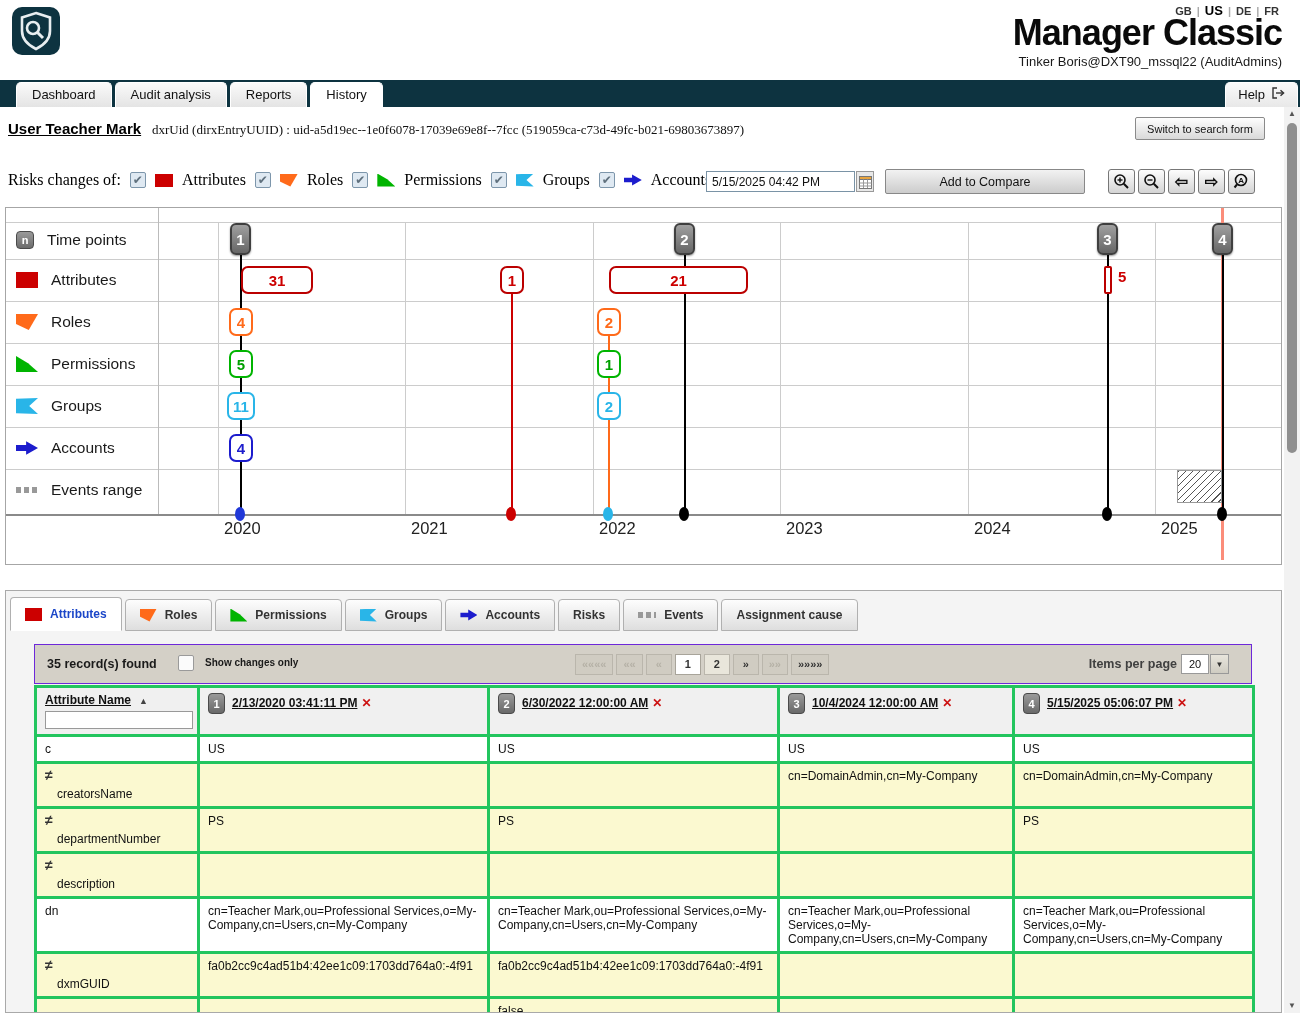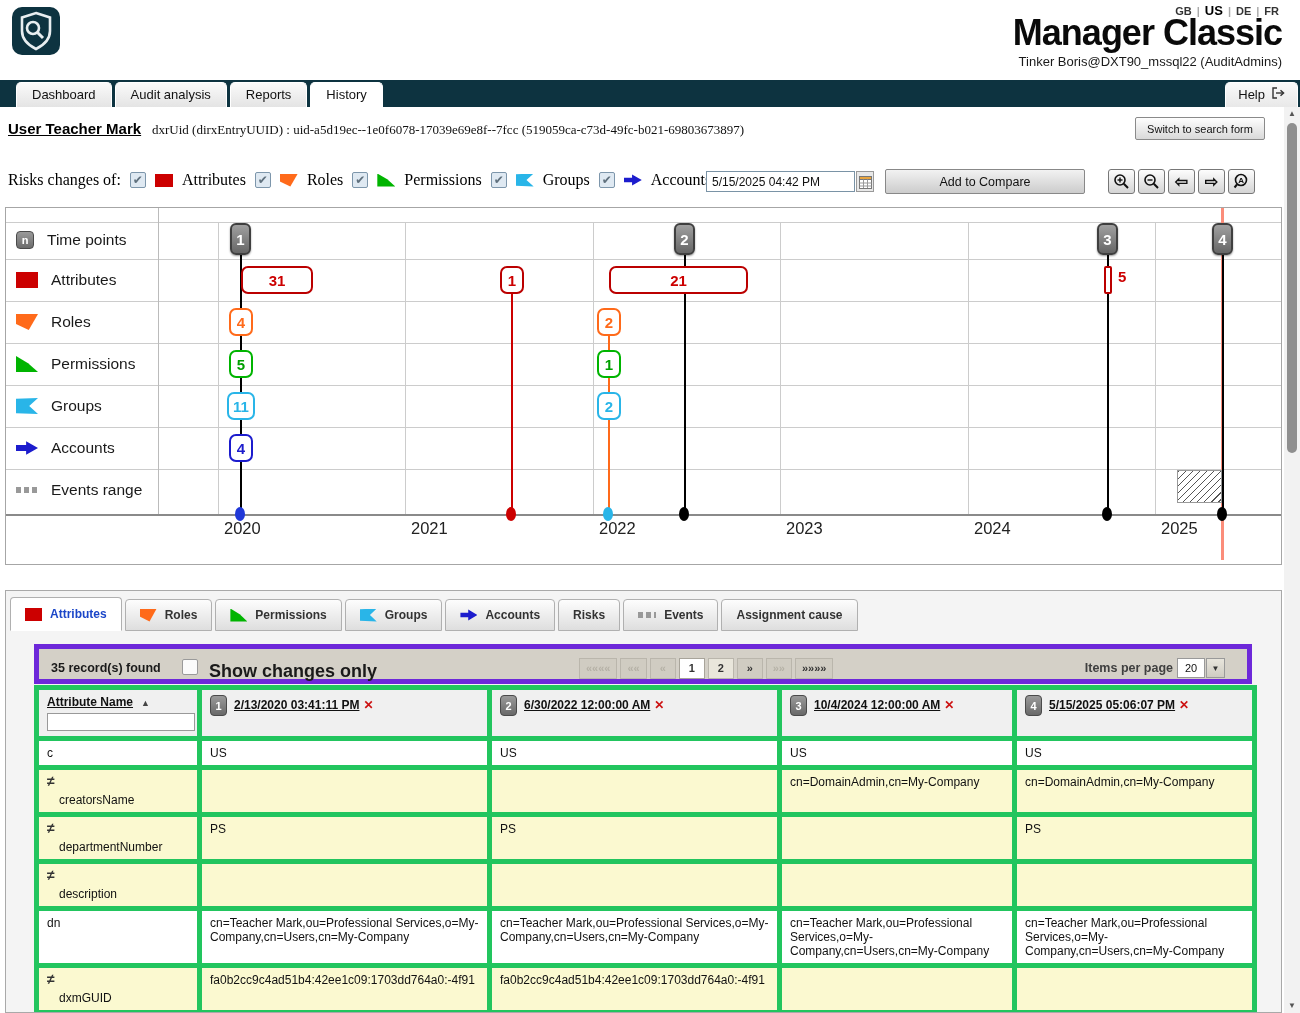--- a/index.html
+++ b/index.html
@@ -92,38 +92,38 @@
   
   .bottom-panel{position:absolute;left:5px;top:590px;width:1277px;height:423px;border:1px solid #a9a9a9;
     background:#f4f4f4;overflow:hidden;}
   .res-tabs{position:absolute;left:4px;top:6px;display:flex;gap:3px;align-items:flex-end;}
   .res-tab{padding:8px 14px;background:linear-gradient(#fdfdfd,#dedede);border:1px solid #b0b0b0;
     border-radius:4px 4px 0 0;font-size:12px;font-weight:bold;color:#333;cursor:pointer;
     display:flex;align-items:center;gap:8px;white-space:nowrap;}
   .res-tab .flag{width:17px;height:13px;}
   .res-tab.active{background:#fff;color:#1b46c8;border-bottom:1px solid #fff;padding:9px 14px;position:relative;z-index:2;}
   .res-content{position:absolute;left:28px;top:53px;width:1218px;}
-  .grid-toolbar{position:relative;height:40px;background:#d4d0c7;border:5px solid #6d28d9;}
+  .grid-toolbar{position:relative;height:40px;background:#d4d0c7;border:1px solid #6d28d9;}
   .gt-found{position:absolute;left:12px;top:12px;font-size:12.5px;font-weight:bold;color:#1a1a1a;}
   .gt-chk{position:absolute;left:143px;top:10px;}
-  .gt-label{position:absolute;left:170px;top:12px;font-size:18px;font-weight:bold;color:#1a1a1a;}
+  .gt-label{position:absolute;left:170px;top:12px;font-size:10px;font-weight:bold;color:#1a1a1a;}
   .pager{position:absolute;left:540px;top:9px;display:flex;gap:3px;}
   .pg-btn{min-width:26px;height:21px;padding:0 6px;font-size:11px;font-weight:bold;text-align:center;line-height:19px;
     background:#d0ccc2;border:1px solid #bab6ac;color:#333;cursor:pointer;}
   .pg-btn.dis{color:#b5b1a6;cursor:default;}
   .pg-btn.cur{background:#ffffff;border:1px solid #a8a49a;}
   .pg-btn.alt{background:#e9e6db;}
   .ipp-label{position:absolute;right:74px;top:12px;font-size:12.5px;font-weight:bold;color:#404040;}
   .ipp-box{position:absolute;right:42px;top:9px;width:28px;height:20px;background:#fff;border:1px solid #999;
     font-size:11px;text-align:center;line-height:19px;color:#111;}
   .ipp-drop{position:absolute;right:22px;top:9px;width:19px;height:20px;background:linear-gradient(#e8e5dc,#cfccc2);
     border:1px solid #999;font-size:8px;color:#333;text-align:center;line-height:19px;cursor:pointer;}
 
   table.attr{width:1218px;border-collapse:collapse;table-layout:fixed;background:#fff;margin-top:1px;}
-  table.attr td,table.attr th{border:5px solid #22c55e;font-size:12px;color:#111;vertical-align:top;
+  table.attr td,table.attr th{border:3px solid #22c55e;font-size:12px;color:#111;vertical-align:top;
     padding:5px 8px;overflow:hidden;text-align:left;font-weight:normal;word-wrap:break-word;}
   table.attr th{background:#f0f0f0;height:40px;vertical-align:top;}
   .col-name{width:163px;}.col-t1{width:290px;}.col-t2{width:290px;}.col-t3{width:235px;}.col-t4{width:240px;}
   tr.yellow td{background:#fbf9d0;}
   .th-name-label{font-weight:bold;text-decoration:underline;cursor:pointer;}
   .sort-asc{font-size:9px;color:#444;margin-left:8px;}
   .name-filter{display:block;margin-top:4px;width:148px;height:18px;border:1px solid #999;font-size:11px;padding:0 3px;}
   .col-badge{display:inline-block;width:17px;height:21px;border-radius:4px;background:linear-gradient(#9a9a9a,#696969);
     border:1px solid #4a4a4a;color:#fff;font-size:11px;font-weight:bold;text-align:center;line-height:20px;
     margin-right:7px;vertical-align:middle;}

